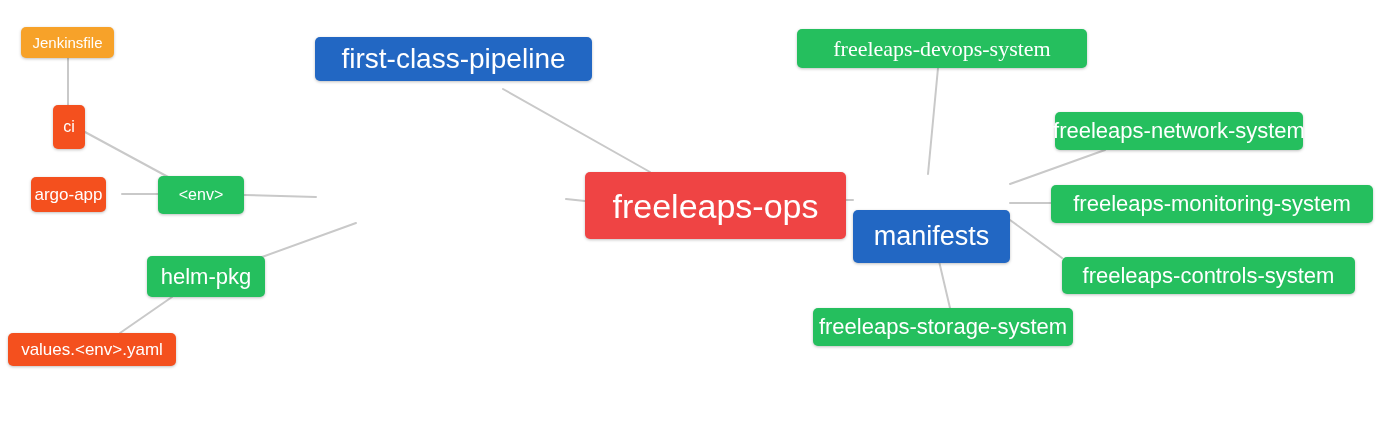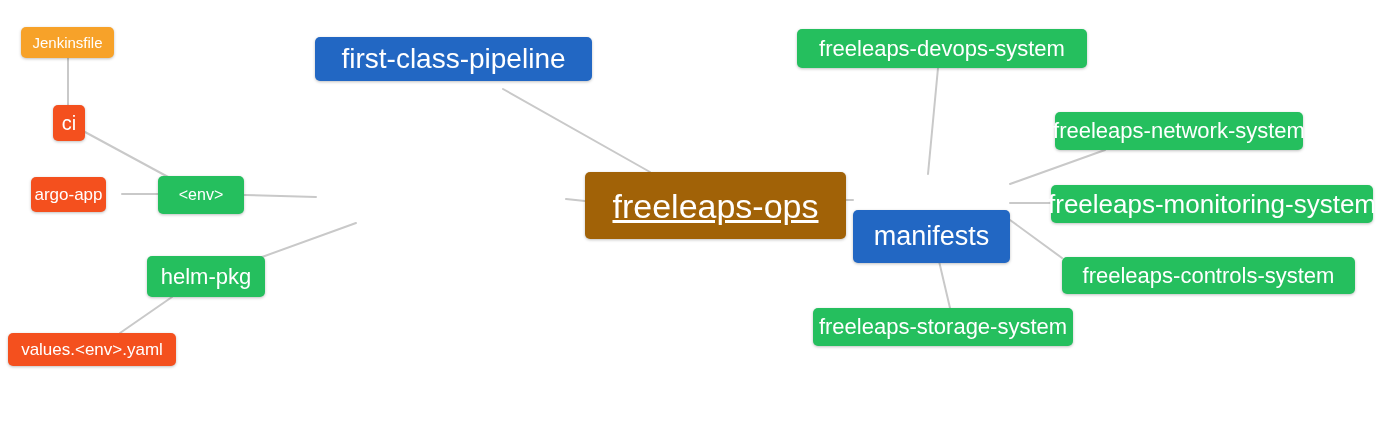--- a/index.html
+++ b/index.html
@@ -52,26 +52,26 @@
       <line x1="503" y1="89" x2="650" y2="172" stroke="#c9c9c9" stroke-width="2" stroke-linecap="round"></line>
       <line x1="566" y1="199" x2="585" y2="201" stroke="#c9c9c9" stroke-width="2" stroke-linecap="round"></line>
       <line x1="846" y1="200" x2="853" y2="200" stroke="#c9c9c9" stroke-width="2" stroke-linecap="round"></line>
       <line x1="928" y1="174" x2="938" y2="68" stroke="#c9c9c9" stroke-width="2" stroke-linecap="round"></line>
       <line x1="1010" y1="184" x2="1105" y2="150" stroke="#c9c9c9" stroke-width="2" stroke-linecap="round"></line>
       <line x1="1010" y1="203" x2="1051" y2="203" stroke="#c9c9c9" stroke-width="2" stroke-linecap="round"></line>
       <line x1="1010" y1="220" x2="1062" y2="258" stroke="#c9c9c9" stroke-width="2" stroke-linecap="round"></line>
       <line x1="931" y1="227" x2="950" y2="308" stroke="#c9c9c9" stroke-width="2" stroke-linecap="round"></line>
     </svg>
 <div class="node" style="left: 21px; top: 27px; width: 93px; height: 31px; font-size: 15px; background: rgb(247, 162, 41); color: rgb(255, 255, 255);">Jenkinsfile</div>
-    <div class="node" style="left: 53px; top: 105px; width: 32px; height: 36px; font-size: 20px; background: rgb(244, 80, 30); color: rgb(255, 255, 255);">ci</div>
+    <div class="node" style="left: 53px; top: 105px; width: 32px; height: 44px; font-size: 16px; background: rgb(244, 80, 30); color: rgb(255, 255, 255);">ci</div>
     <div class="node" style="left: 31px; top: 177px; width: 75px; height: 35px; font-size: 17px; background: rgb(244, 80, 30); color: rgb(255, 255, 255);">argo-app</div>
     <div class="node" style="left: 158px; top: 176px; width: 86px; height: 38px; font-size: 16px; background: rgb(37, 191, 94); color: rgb(255, 255, 255);">&lt;env&gt;</div>
     <div class="node" style="left: 147px; top: 256px; width: 118px; height: 41px; font-size: 22px; background: rgb(37, 191, 94); color: rgb(255, 255, 255);">helm-pkg</div>
     <div class="node" style="left: 8px; top: 333px; width: 168px; height: 33px; font-size: 17px; background: rgb(244, 80, 30); color: rgb(255, 255, 255);">values.&lt;env&gt;.yaml</div>
     <div class="node" style="left: 315px; top: 37px; width: 277px; height: 44px; font-size: 28px; background: rgb(34, 103, 195); color: rgb(255, 255, 255);">first-class-pipeline</div>
-    <div class="node" style="left: 585px; top: 172px; width: 261px; height: 67px; font-size: 34px; background: #a16207; color: rgb(255, 255, 255); text-decoration: underline;">freeleaps-ops</div>
+    <div class="node" style="left: 585px; top: 172px; width: 261px; height: 67px; font-size: 34px; background: #ef4444; color: rgb(255, 255, 255);">freeleaps-ops</div>
     <div class="node" style="left: 853px; top: 174px; width: 157px; height: 53px; font-size: 27px; background: rgb(34, 103, 195); color: rgb(255, 255, 255); margin-top: 36px;">manifests</div>
-    <div class="node" style="left: 797px; top: 29px; width: 290px; height: 39px; font-size: 22px; background: rgb(37, 191, 94); color: rgb(255, 255, 255);">freeleaps-devops-system</div>
+    <div class="node" style="left: 797px; top: 29px; width: 290px; height: 39px; font-size: 22px; background: rgb(37, 191, 94); color: rgb(255, 255, 255); font-family: Liberation Serif, serif;">freeleaps-devops-system</div>
     <div class="node" style="left: 1055px; top: 112px; width: 248px; height: 38px; font-size: 22px; background: rgb(37, 191, 94); color: rgb(255, 255, 255);">freeleaps-network-system</div>
-    <div class="node" style="left: 1051px; top: 185px; width: 322px; height: 38px; font-size: 26px; background: rgb(37, 191, 94); color: rgb(255, 255, 255);">freeleaps-monitoring-system</div>
+    <div class="node" style="left: 1051px; top: 185px; width: 322px; height: 38px; font-size: 22px; background: rgb(37, 191, 94); color: rgb(255, 255, 255);">freeleaps-monitoring-system</div>
     <div class="node" style="left: 1062px; top: 257px; width: 293px; height: 37px; font-size: 22px; background: rgb(37, 191, 94); color: rgb(255, 255, 255);">freeleaps-controls-system</div>
     <div class="node" style="left: 813px; top: 308px; width: 260px; height: 38px; font-size: 22px; background: rgb(37, 191, 94); color: rgb(255, 255, 255);">freeleaps-storage-system</div>
   </div>
 
 </body></html>

